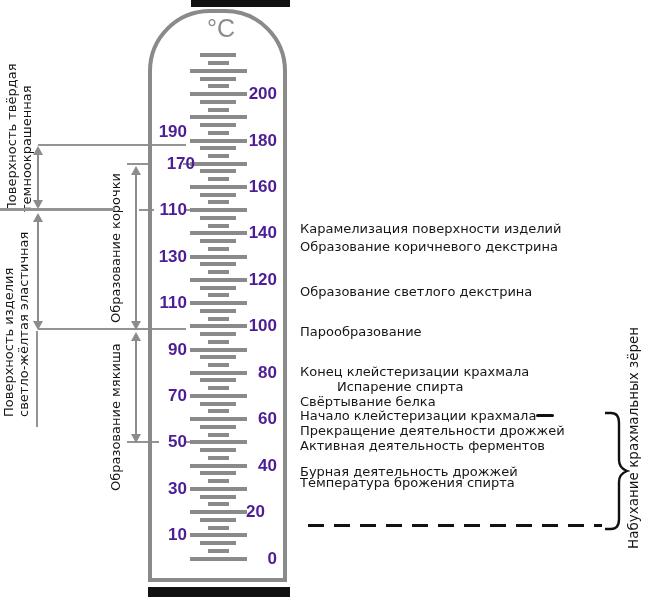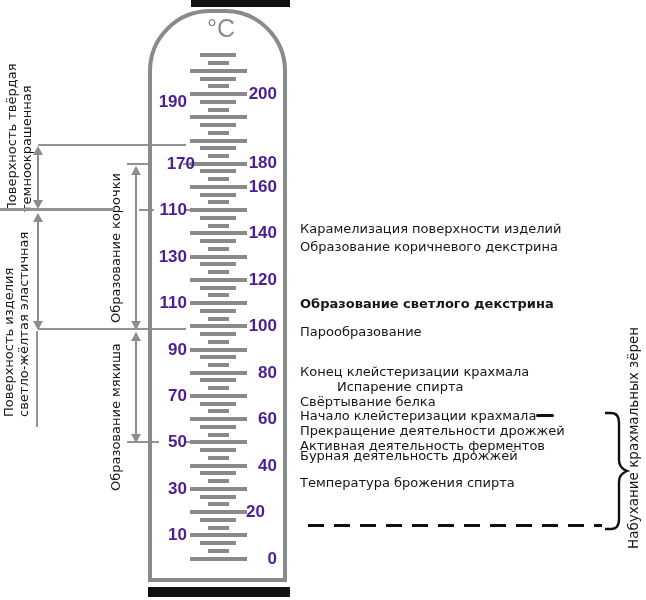--- a/index.html
+++ b/index.html
@@ -147,55 +147,55 @@
       <div class="bar" style="left: 207.5px; top: 107.5px; width: 21px;"></div>
       <div class="bar" style="left: 200px; top: 99.7px; width: 36px;"></div>
       <div class="bar" style="left: 189.5px; top: 92px; width: 57px;"></div>
       <div class="bar" style="left: 207.5px; top: 84.3px; width: 21px;"></div>
       <div class="bar" style="left: 200px; top: 76.5px; width: 36px;"></div>
       <div class="bar" style="left: 189.5px; top: 68.8px; width: 57px;"></div>
       <div class="bar" style="left: 207.5px; top: 61px; width: 21px;"></div>
       <div class="bar" style="left: 200px; top: 53.3px; width: 36px;"></div>
     </div>
   <div id="ticks">
-      <div class="ticknum" style="left: 150px; top: 92px;">190</div>
+      <div class="ticknum" style="left: 150px; top: 122px;">190</div>
       <div class="ticknum" style="left: 158px; top: 153.7px;">170</div>
       <div class="ticknum" style="left: 150px; top: 200.1px;">110</div>
       <div class="ticknum" style="left: 150px; top: 246.6px;">130</div>
       <div class="ticknum" style="left: 150px; top: 293px;">110</div>
       <div class="ticknum" style="left: 150px; top: 339.5px;">90</div>
       <div class="ticknum" style="left: 150px; top: 385.9px;">70</div>
       <div class="ticknum" style="left: 150px; top: 432.4px;">50</div>
       <div class="ticknum" style="left: 150px; top: 478.8px;">30</div>
       <div class="ticknum" style="left: 150px; top: 525.3px;">10</div>
       <div class="ticknum" style="left: 240px; top: 84px;">200</div>
-      <div class="ticknum" style="left: 240px; top: 130.5px; margin-top: 22px;">180</div>
+      <div class="ticknum" style="left: 240px; top: 130.5px;">180</div>
       <div class="ticknum" style="left: 240px; top: 176.9px;">160</div>
       <div class="ticknum" style="left: 240px; top: 223.4px;">140</div>
       <div class="ticknum" style="left: 240px; top: 269.8px;">120</div>
       <div class="ticknum" style="left: 240px; top: 316.3px;">100</div>
       <div class="ticknum" style="left: 240px; top: 362.7px;">80</div>
       <div class="ticknum" style="left: 240px; top: 409.1px;">60</div>
       <div class="ticknum" style="left: 240px; top: 455.6px;">40</div>
       <div class="ticknum" style="left: 228px; top: 502px;">20</div>
       <div class="ticknum" style="left: 240px; top: 548.5px;">0</div>
     </div>
 
   <div id="process-labels">
       <div class="process" style="top: 204px; margin-top: 17px;">Карамелизация поверхности изделий</div>
       <div class="process" style="top: 239px;">Образование коричневого декстрина</div>
-      <div class="process" style="top: 296px; font-weight: bold;">Образование светлого декстрина</div>
+      <div class="process" style="top: 284px;">Образование светлого декстрина</div>
       <div class="process" style="top: 324px;">Парообразование</div>
       <div class="process" style="top: 364px;">Конец клейстеризации крахмала</div>
       <div class="process" style="top: 379px; margin-left: 37px;">Испарение спирта</div>
       <div class="process" style="top: 394px;">Свёртывание белка</div>
       <div class="process" style="top: 408px;">Начало клейстеризации крахмала</div>
       <div class="process" style="top: 423px;">Прекращение деятельности дрожжей</div>
       <div class="process" style="top: 438px;">Активная деятельность ферментов</div>
-      <div class="process" style="top: 448px;">Бурная деятельность дрожжей</div>
+      <div class="process" style="top: 464px;">Бурная деятельность дрожжей</div>
       <div class="process" style="top: 475px;">Температура брожения спирта</div>
     </div>
 
   <div class="dash-connector"></div>
   <svg class="abs" style="left:602px;top:411px;" width="28" height="120" viewBox="0 0 28 120">
     <path d="M3,2 H9 Q17,2 17,12 V49 Q17,57 25,60 Q17,63 17,71 V108 Q17,118 9,118 H3" fill="none" stroke="#111" stroke-width="2.4"></path>
   </svg>
   <div class="dashline"></div>
   <div class="vtext center" style="left:626px;top:288px;height:300px;width:20px;font-size:13.5px;">Набухание крахмальных зёрен</div>
 

